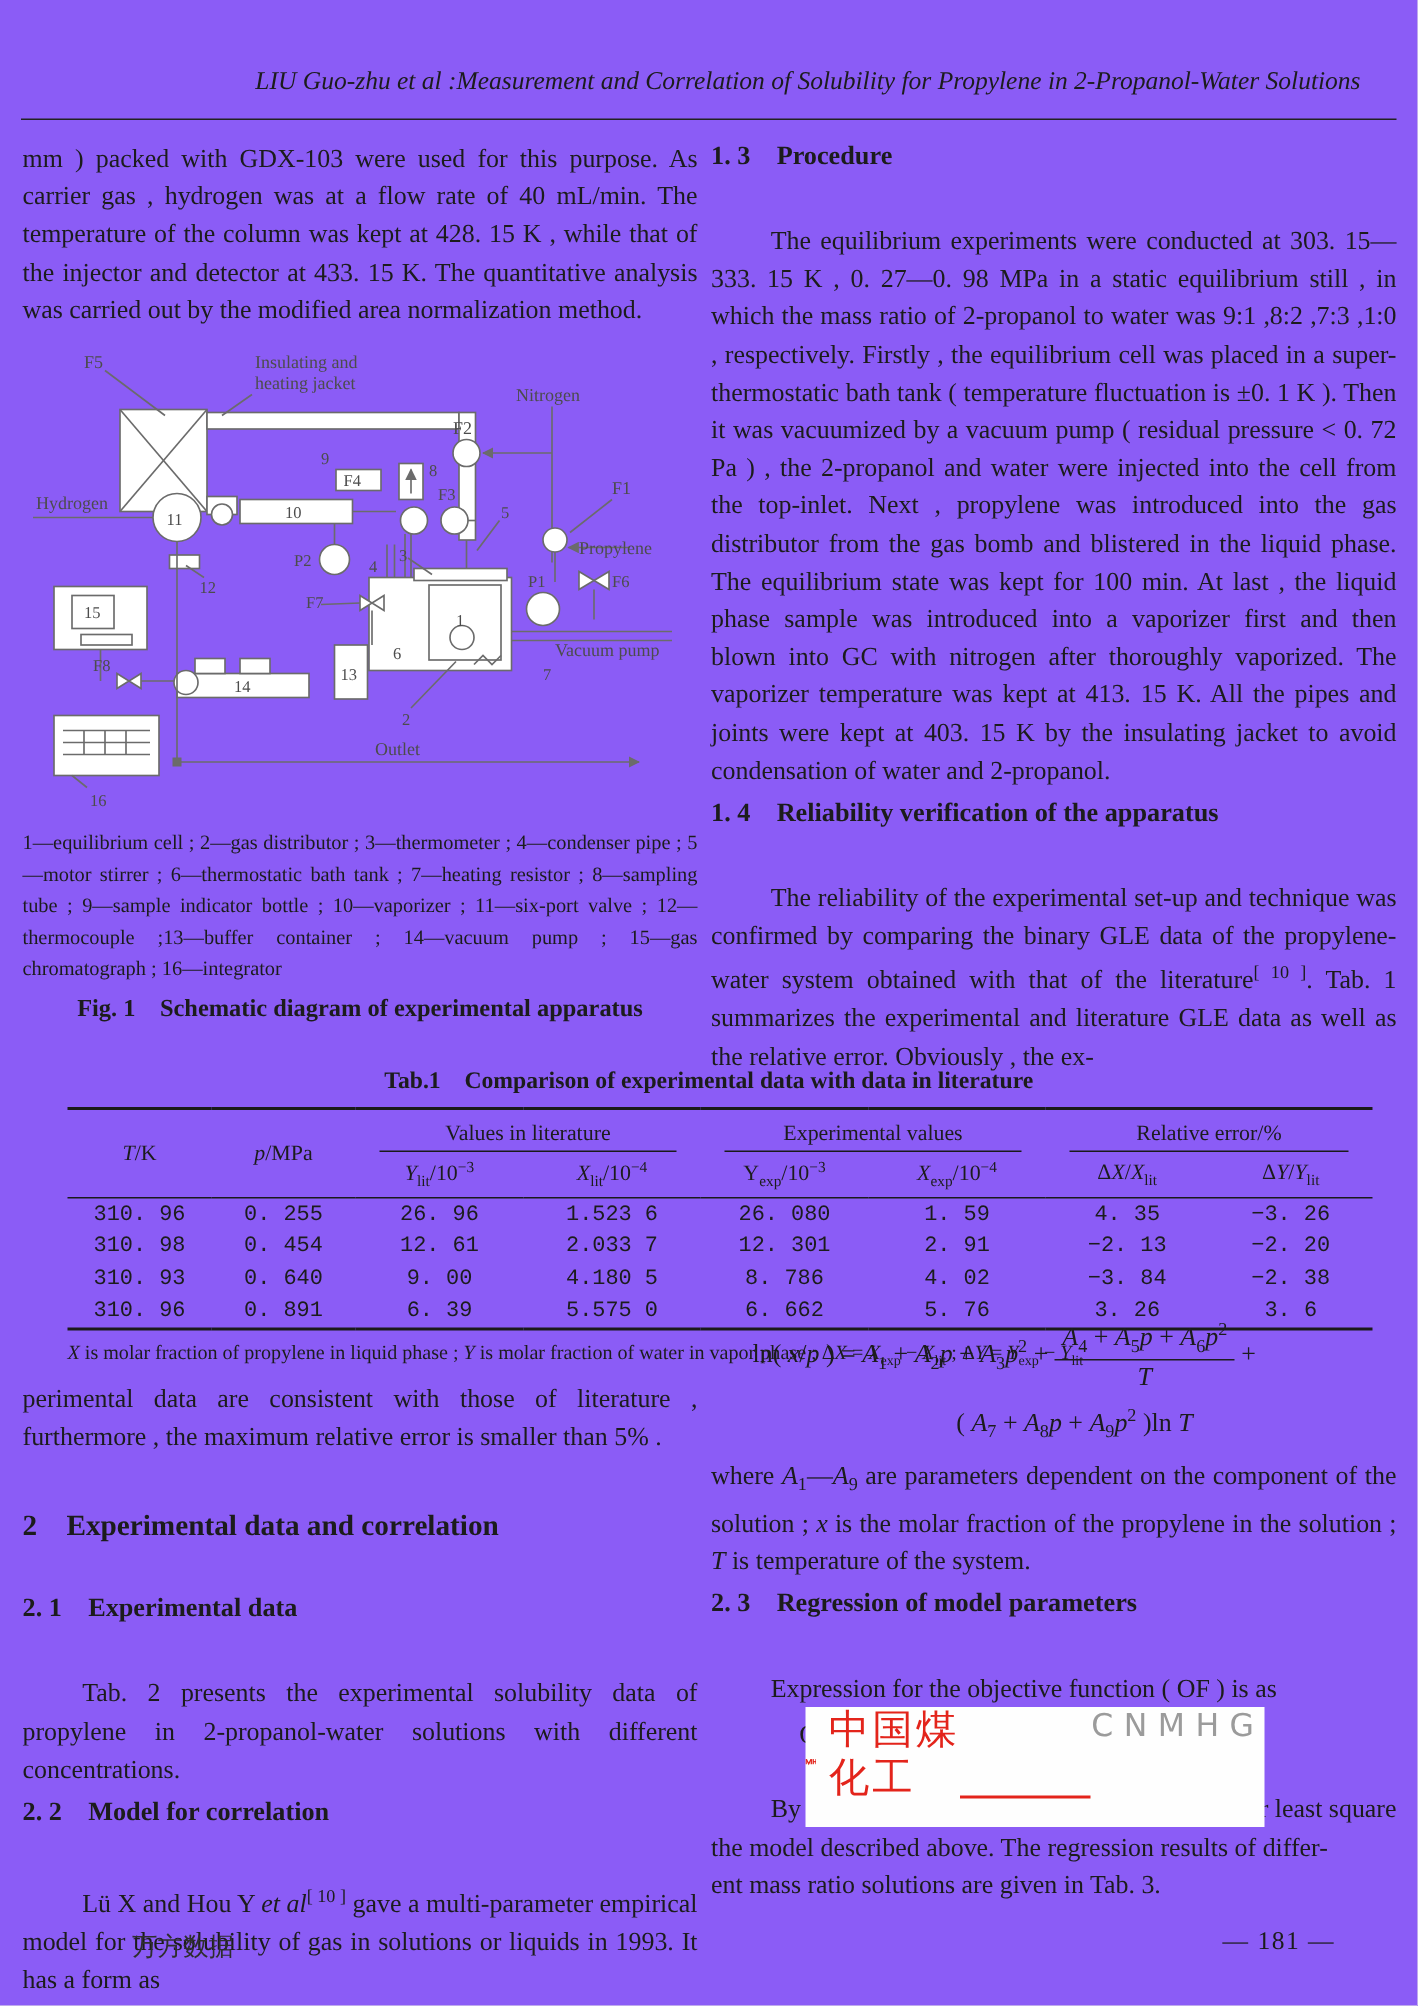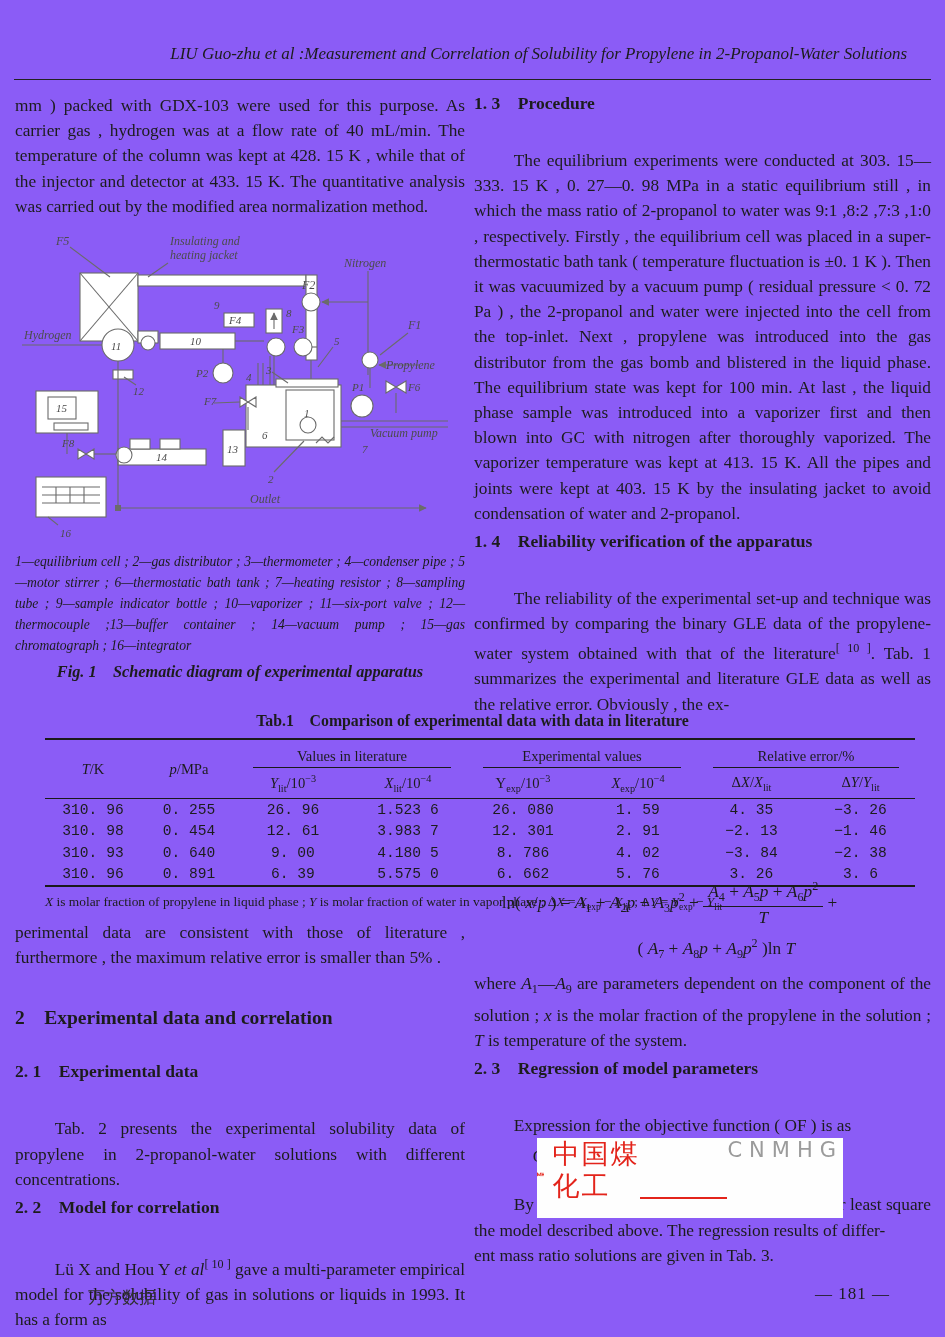--- a/index.html
+++ b/index.html
@@ -9,21 +9,21 @@
              font-style:italic;font-size:17px;white-space:nowrap;}
   .hdr-rule{position:absolute;top:79px;left:14px;right:14px;border-top:1.6px solid #222;}
   p{margin:0;text-align:justify;font-size:17.3px;line-height:25.2px;}
   p.ind{text-indent:2.3em;margin-top:32px;}
   .col-left-top{position:absolute;left:15px;top:93px;width:450px;}
   .col-right-top{position:absolute;left:474px;top:88px;width:457px;}
   .col-left-bot{position:absolute;left:15px;top:920px;width:450px;}
   .col-right-bot{position:absolute;left:474px;top:872px;width:457px;}
   h3{margin:2px 0 2px 0;font-size:17.5px;line-height:26px;font-weight:bold;}
   h2{margin:34px 0 26px 0;font-size:19.5px;line-height:28px;font-weight:bold;}
-  .fig-wrap{margin-top:6px;font-style:italic;}
+  .fig-wrap{margin-top:6px;}
   .fig-svg{display:block;margin:0 auto;}
   .fig-svg text{font-family:"Liberation Serif","DejaVu Serif",serif;fill:#4c4c4c;}
   .fig-svg .comp{fill:#fff;stroke:#6b6b6b;stroke-width:1.1;}
   .fig-svg .pipe{stroke:#6b6b6b;stroke-width:1.1;fill:none;}
   .fig-legend{font-size:13.6px;line-height:21px;text-align:justify;margin-top:8px;}
   .fig-caption{font-size:16.3px;font-weight:bold;text-align:center;margin-top:6px;}
   .tbl-block{position:absolute;left:15px;top:712px;width:915px;}
   .tbl-caption{font-size:15.8px;font-weight:bold;text-align:center;margin-bottom:8px;}
   table.t1{border-collapse:collapse;margin-left:30px;width:870px;
            border-top:2px solid #1a1a1a;border-bottom:2px solid #1a1a1a;font-size:14.6px;}
@@ -258,25 +258,25 @@
             <td>1.523 6</td>
             <td>26. 080</td>
             <td>1. 59</td>
             <td>4. 35</td>
             <td>−3. 26</td>
         </tr>
         <tr>
           <td>310. 98</td>
             <td>0. 454</td>
             <td>12. 61</td>
-            <td>3.983 7</td>
+            <td>2.033 7</td>
             <td>12. 301</td>
             <td>2. 91</td>
             <td>−2. 13</td>
-            <td>−1. 46</td>
+            <td>−2. 20</td>
         </tr>
         <tr>
           <td>310. 93</td>
             <td>0. 640</td>
             <td>9. 00</td>
             <td>4.180 5</td>
             <td>8. 786</td>
             <td>4. 02</td>
             <td>−3. 84</td>
             <td>−2. 38</td>

